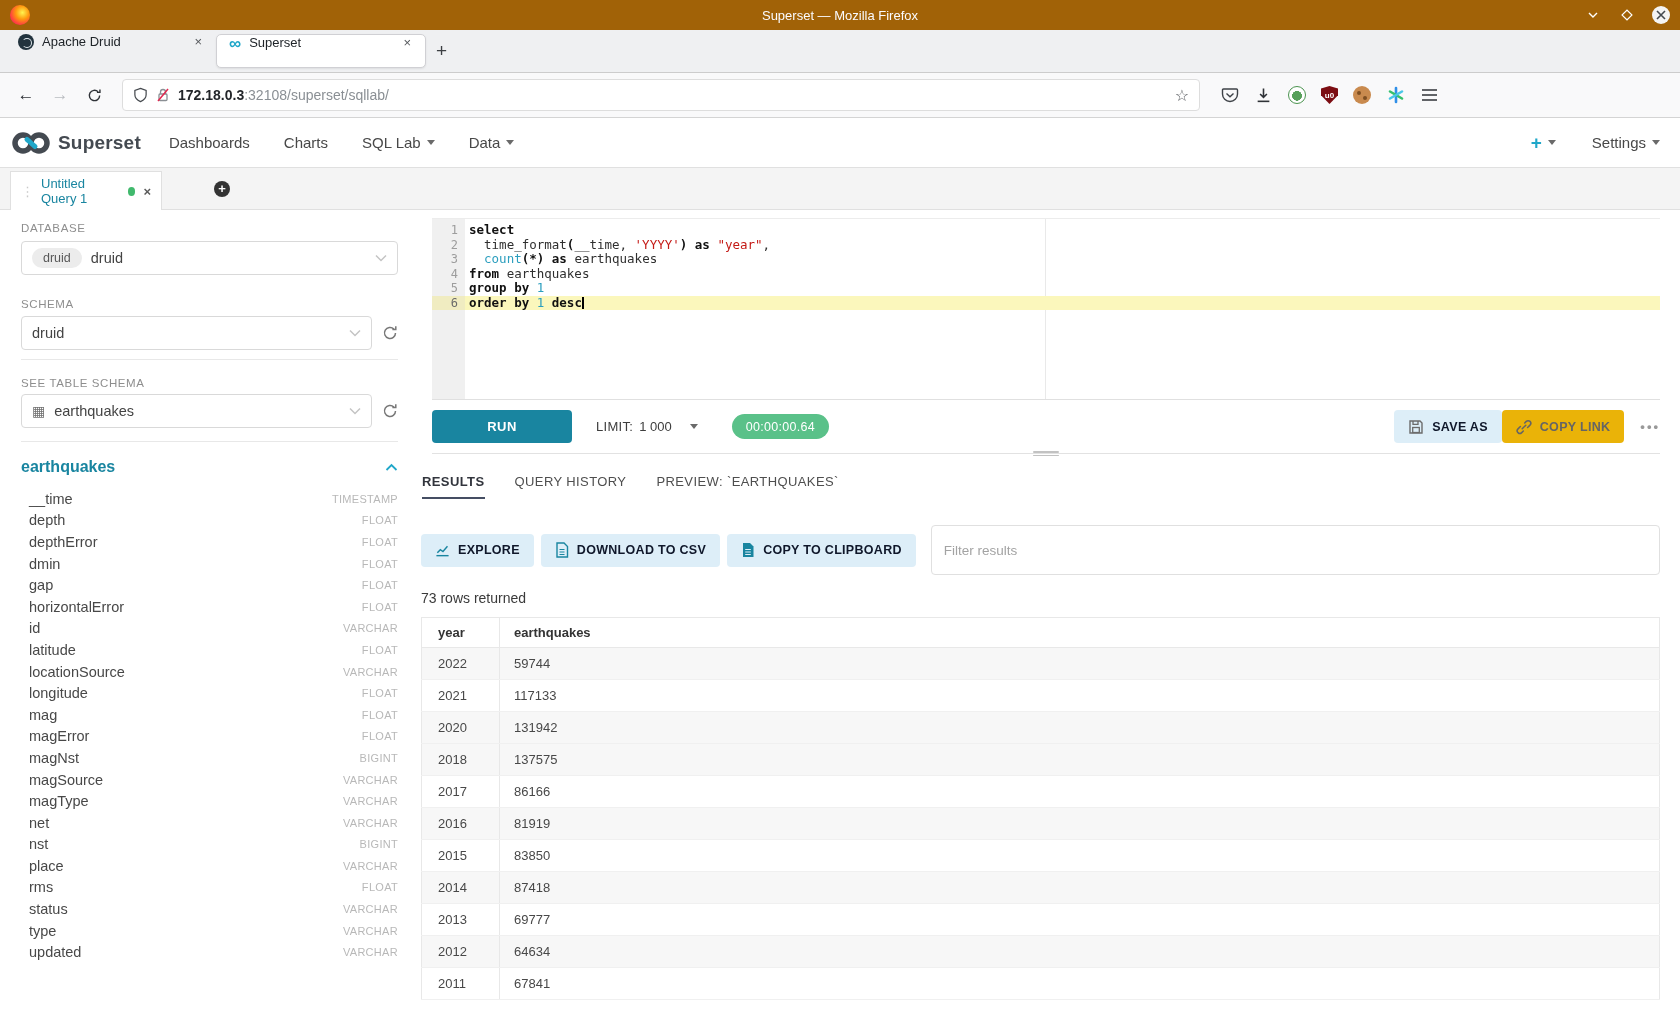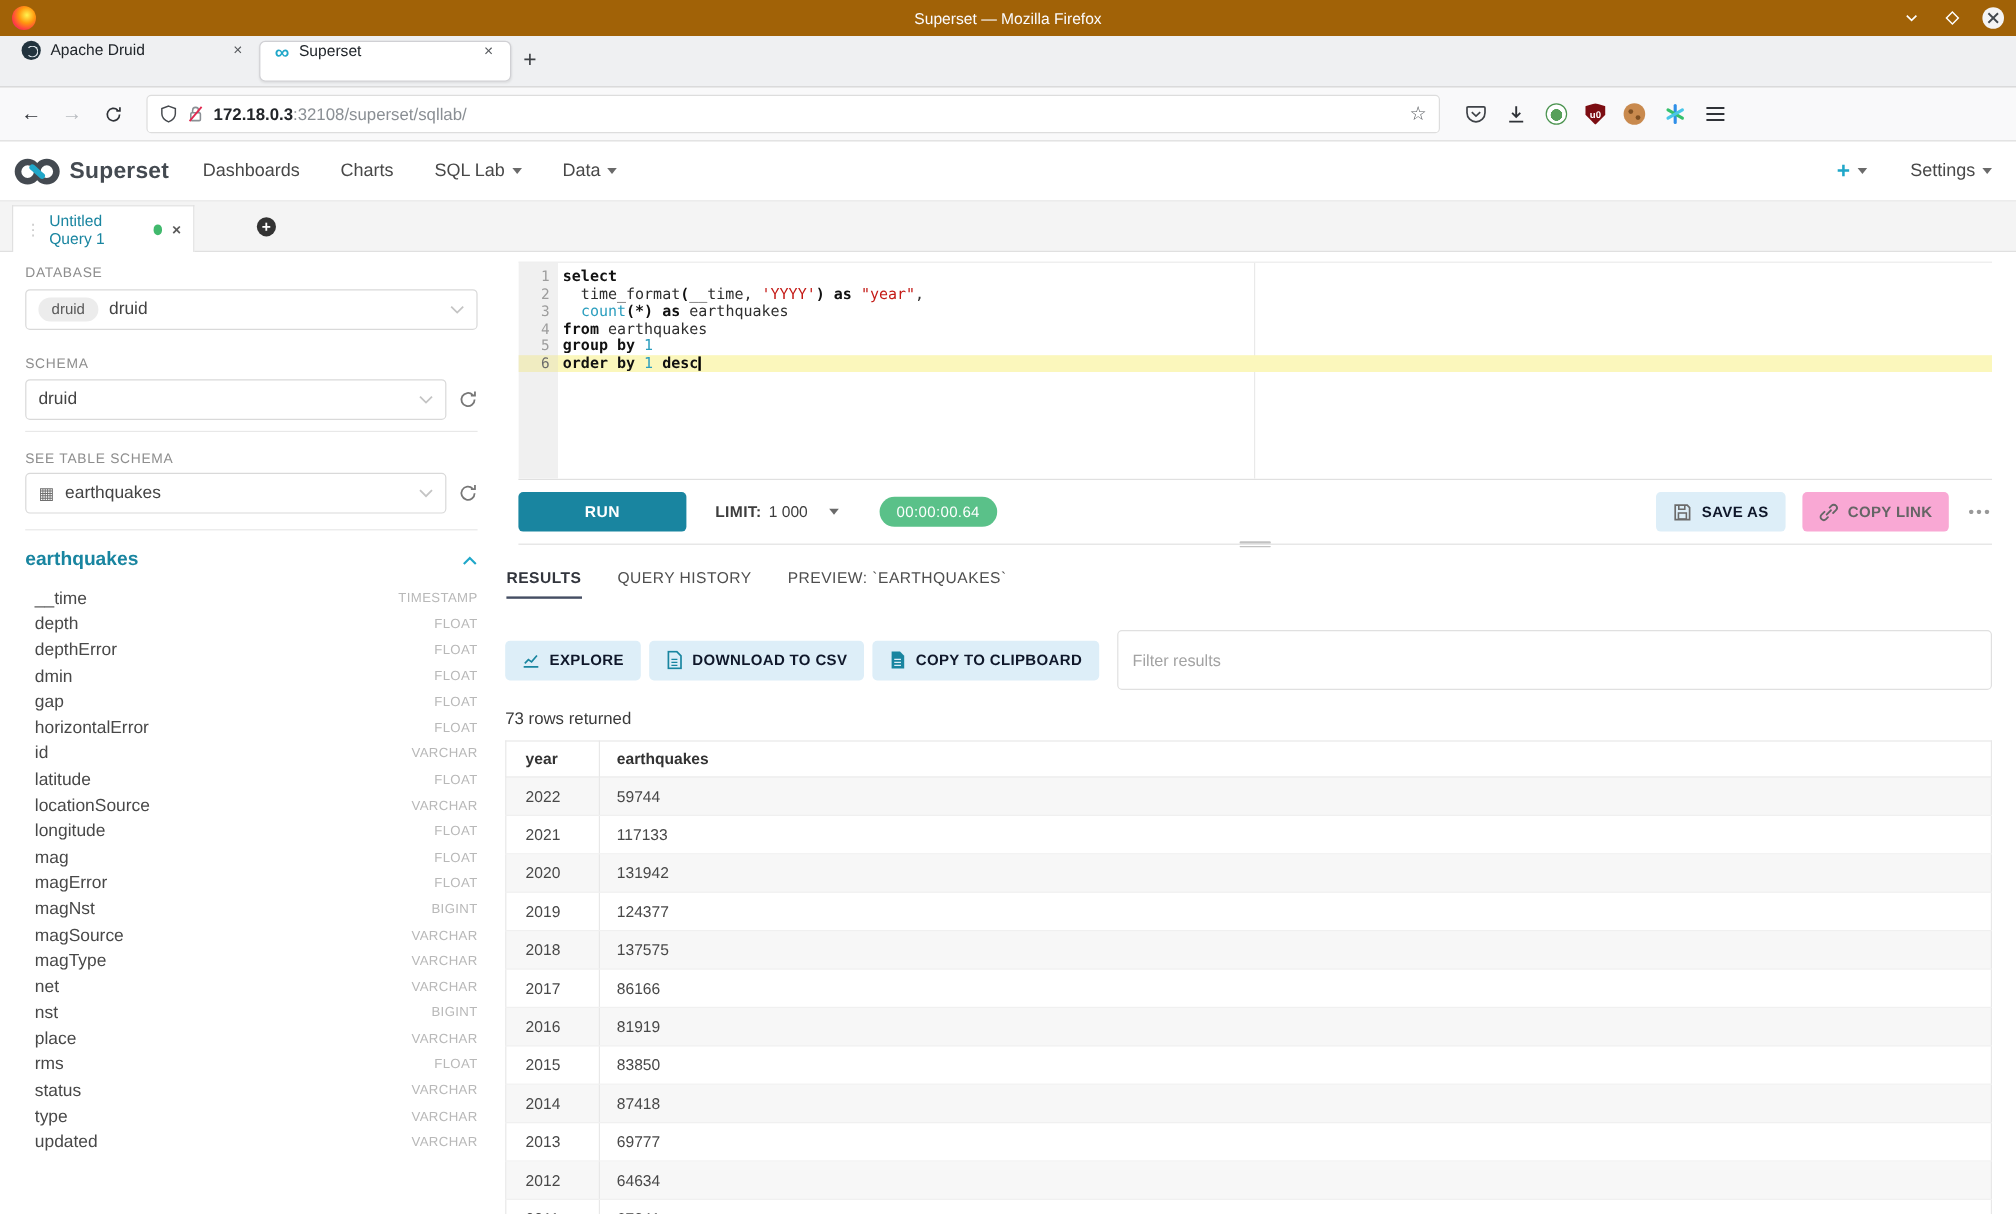--- a/index.html
+++ b/index.html
@@ -90,27 +90,27 @@
   .tk-b { font-weight:bold; color:#111; }
   .tk-s { color:#c41a16; }
   .tk-n { color:#2b9ebe; }
   .tk-p { color:#2f2f2f; }
   .cursor { display:inline-block; width:2px; height:12px; background:#000; vertical-align:-2px; }
 
   
   .run-toolbar { height:54px; margin-left:11px; border-bottom:1px solid #e2e2e2; display:flex; align-items:center; position:relative; }
   .run-btn { width:140px; height:33px; background:#1985a0; color:#fff; font-weight:bold; font-size:13px; letter-spacing:.4px; border:none; border-radius:4px; }
   .limit-group { margin-left:24px; display:flex; align-items:center; gap:6px; font-size:13px; color:#3d3d3d; }
-  .limit-label { font-weight:bold; letter-spacing:.3px; }
+  .limit-label { font-weight:normal; letter-spacing:.3px; }
   .limit-caret { margin-left:12px; }
   .timer-pill { margin-left:34px; height:25px; border-radius:13px; background:#5ac189; color:#fff; font-size:12.5px; display:flex; align-items:center; padding:0 14px; letter-spacing:.3px; }
   .tb-right { margin-left:auto; display:flex; align-items:center; }
   .btn { height:33px; border:none; border-radius:4px; display:flex; align-items:center; gap:8px; padding:0 14px; font-size:12.5px; font-weight:bold; letter-spacing:.3px; }
   .btn-lightblue { background:#ddeef8; color:#0f172a; }
-  .btn-gray { background:#f9a8d4; color:#656565; margin-left:14px; }
+  .btn-gray { background:#eab308; color:#656565; margin-left:0; }
   .more-dots { margin-left:16px; color:#999; font-size:13px; font-weight:bold; letter-spacing:2px; }
   .split-handle { position:absolute; left:50%; bottom:-5px; transform:translateX(-50%); width:26px; }
   .split-handle div { height:1.5px; background:#c2c2c2; margin:2px 0; border-radius:1px; }
 
   
   .results { padding-top:20px; }
   .res-tabs { display:flex; gap:30px; margin-left:1px; }
   .res-tab { font-size:13px; letter-spacing:.4px; color:#4e4e4e; padding-bottom:8px; }
   .res-tab.active { color:#32353d; font-weight:bold; border-bottom:2px solid #454e63; }
   .actions-row { display:flex; align-items:center; margin-top:26px; gap:7px; }
@@ -515,24 +515,20 @@
               <td>59744</td>
             </tr>
             <tr>
               <td>2021</td>
               <td>117133</td>
             </tr>
             <tr class="stripe">
               <td>2020</td>
               <td>131942</td>
             </tr>
-            <tr>
-              <td>2019</td>
-              <td>124377</td>
-            </tr>
             <tr class="stripe">
               <td>2018</td>
               <td>137575</td>
             </tr>
             <tr>
               <td>2017</td>
               <td>86166</td>
             </tr>
             <tr class="stripe">
               <td>2016</td>

